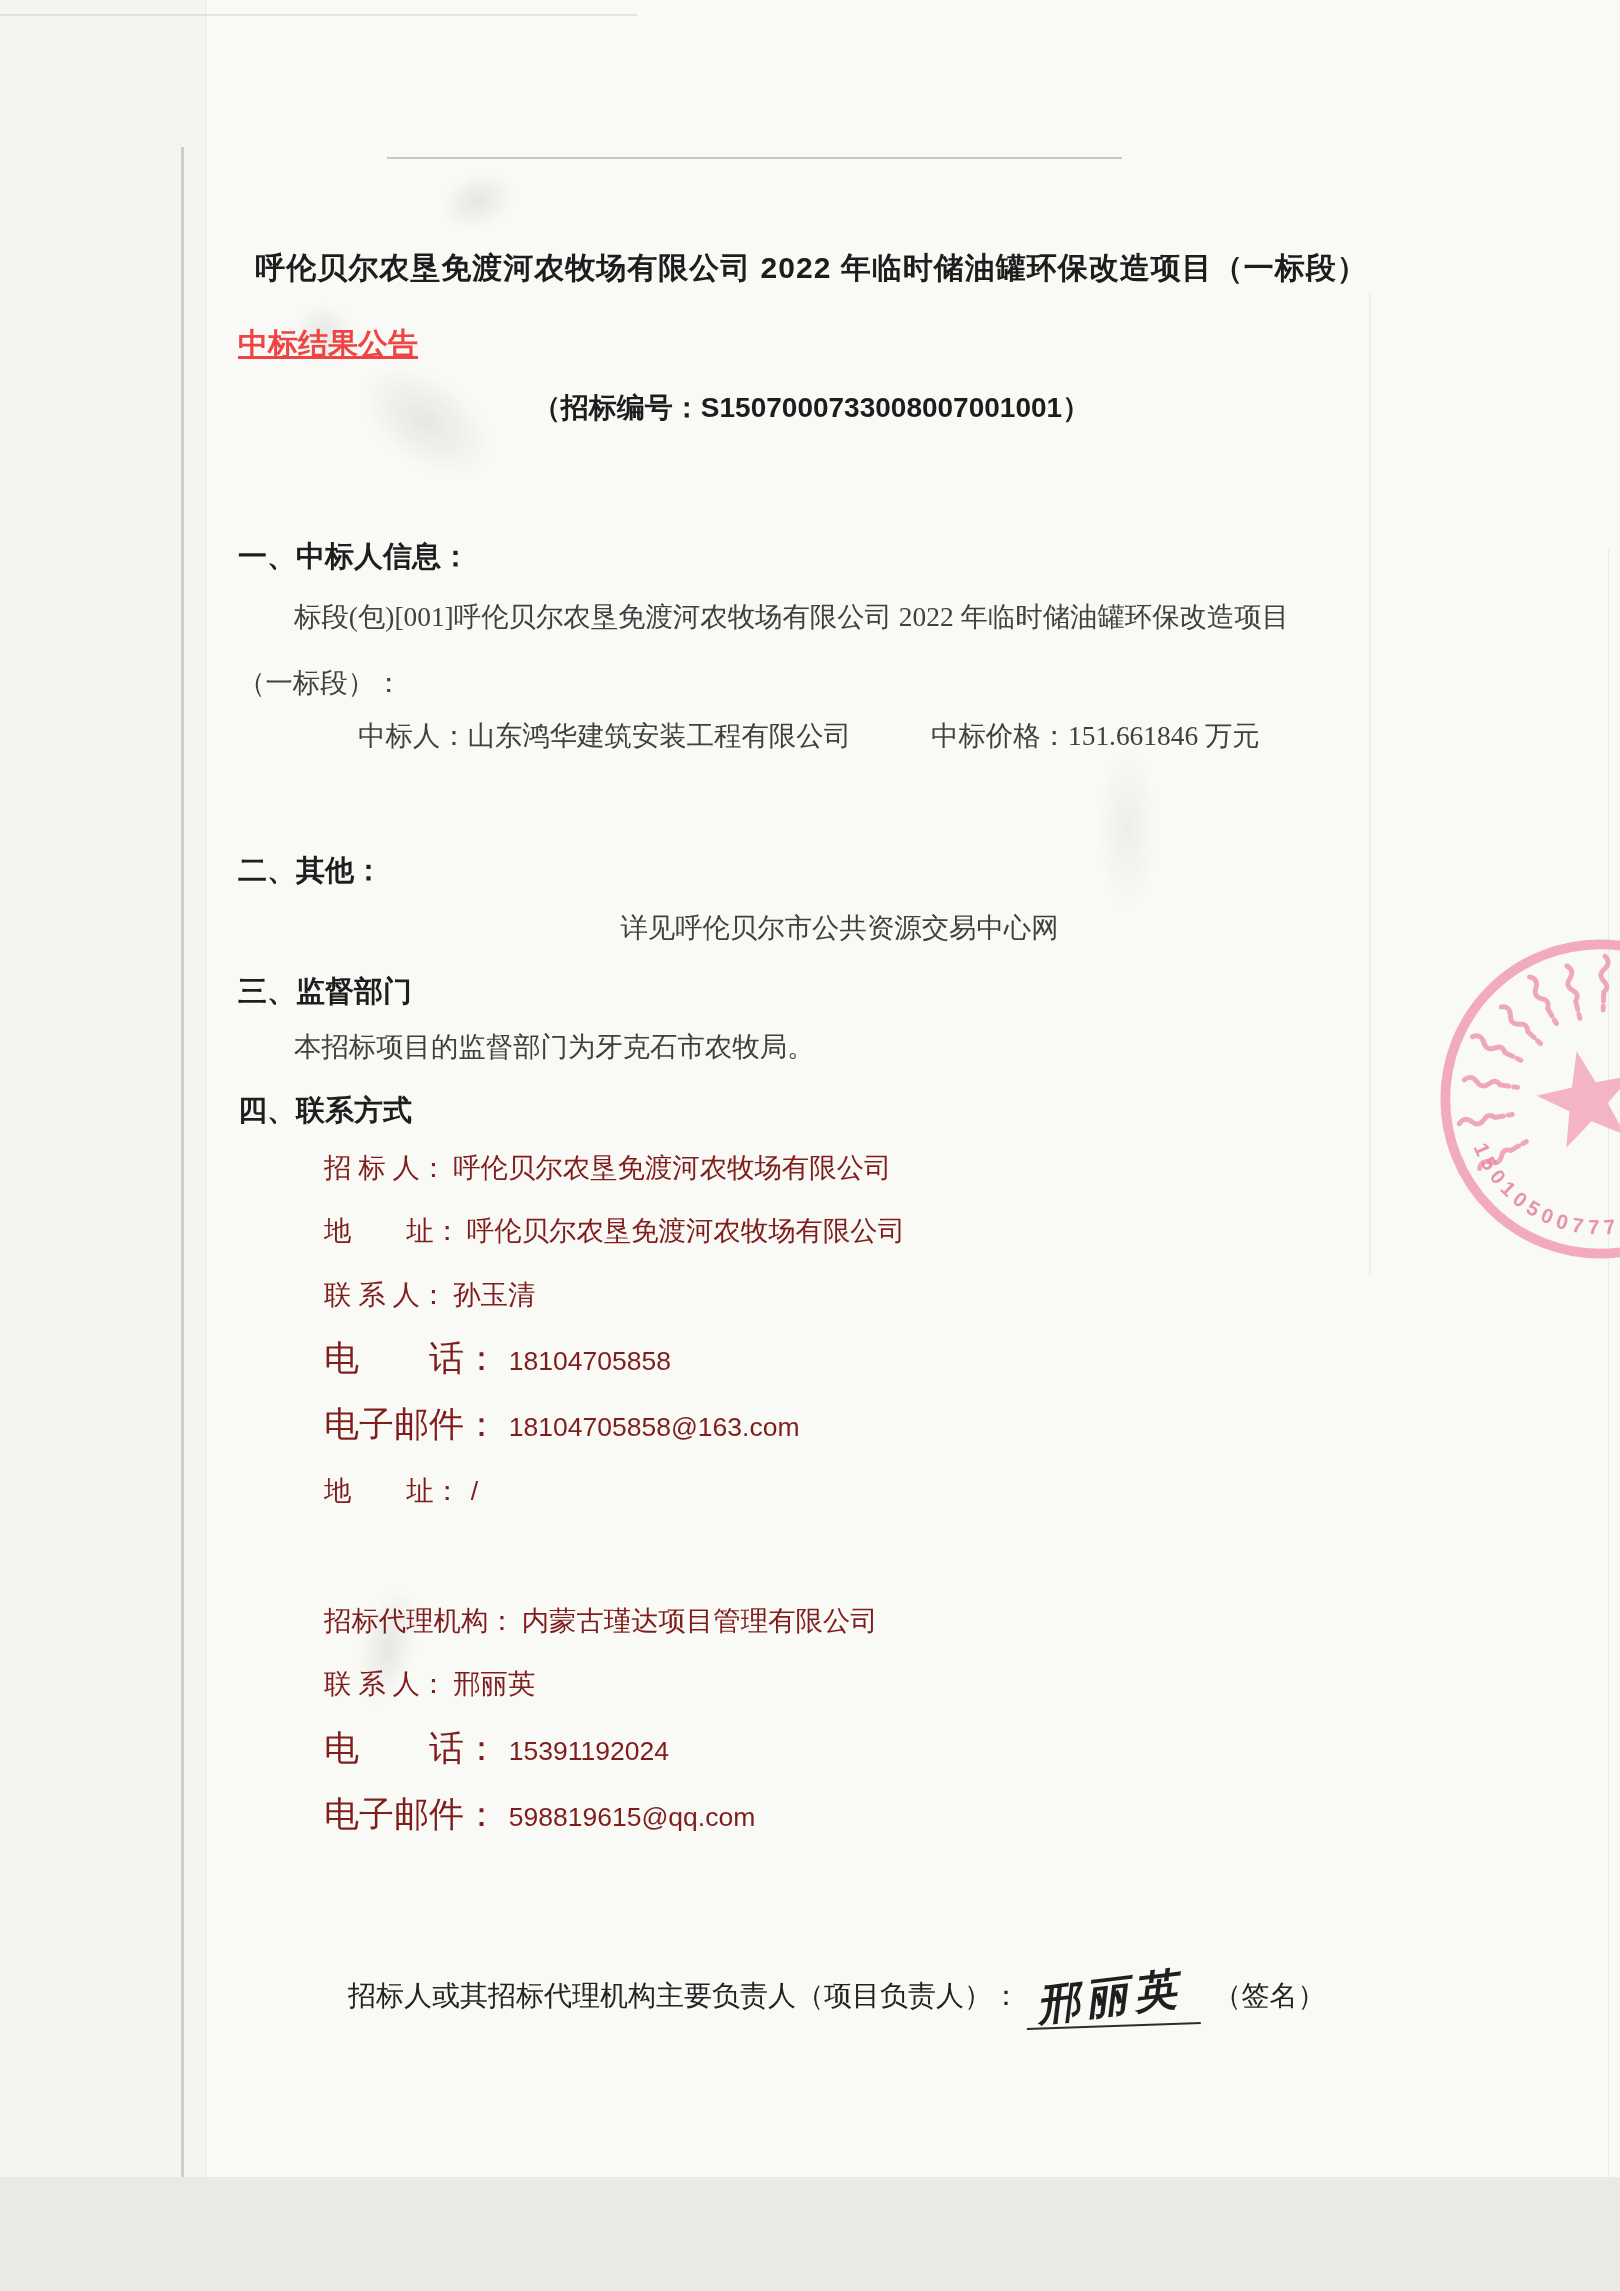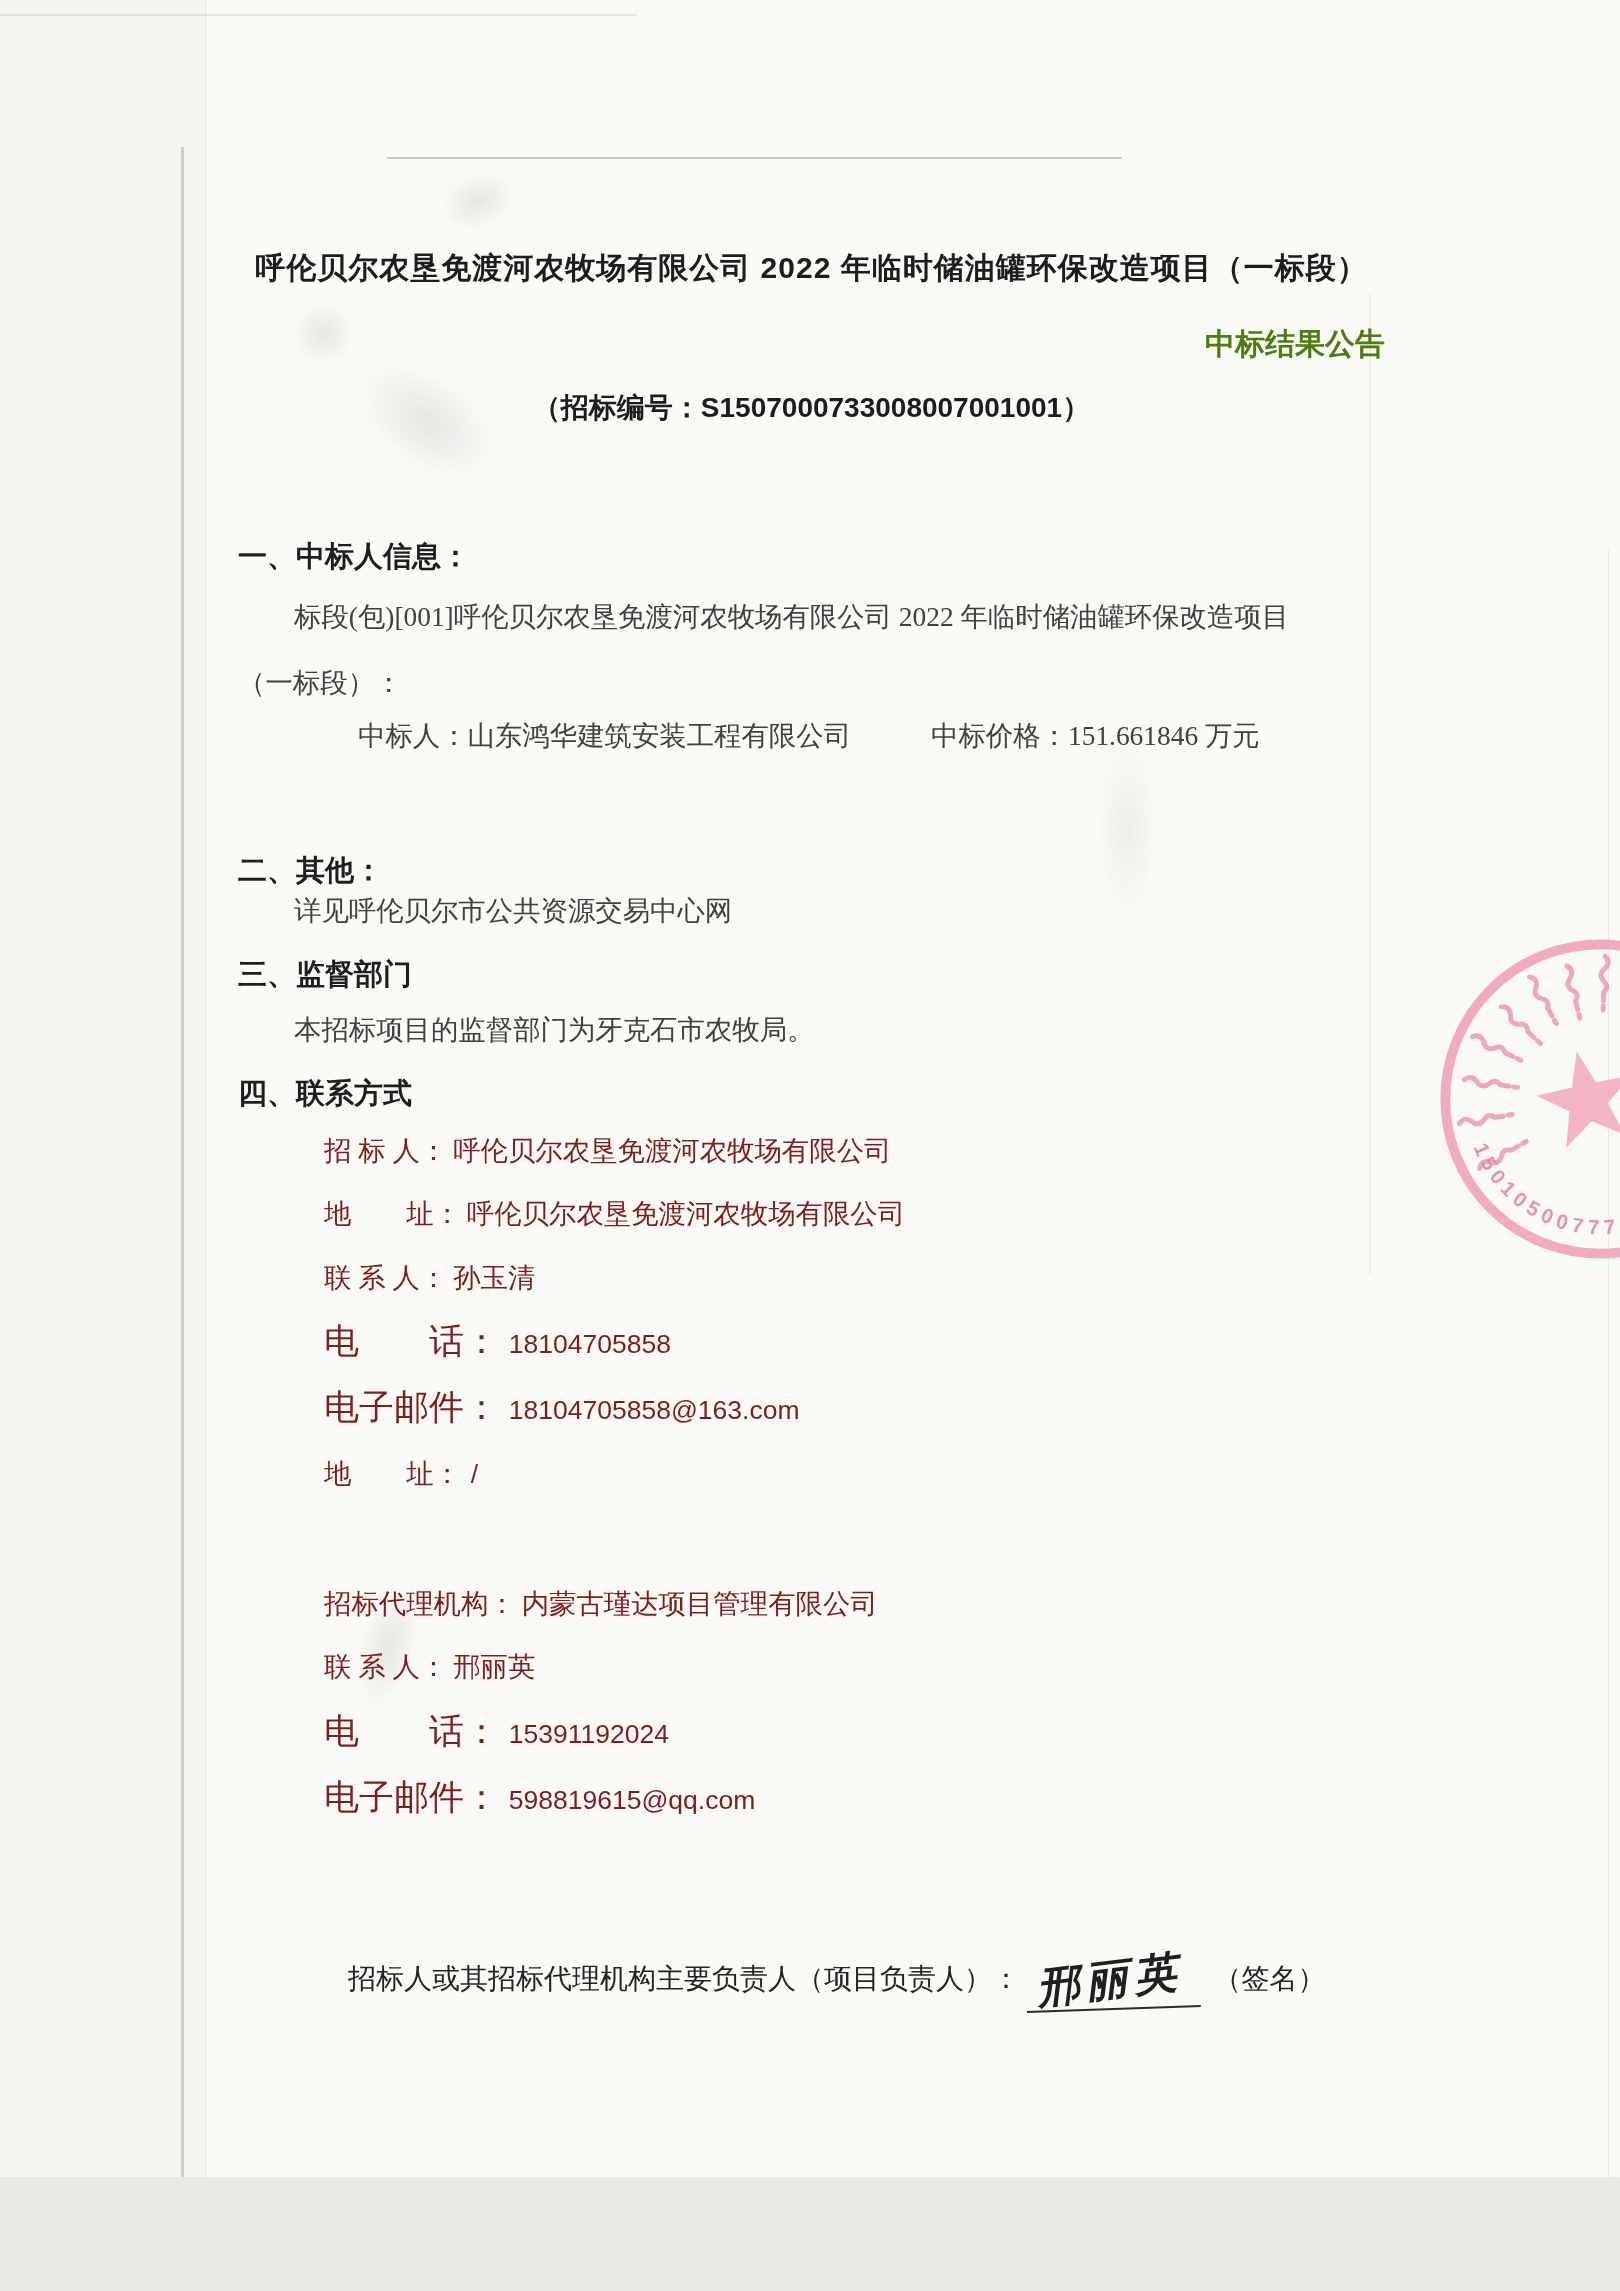--- a/index.html
+++ b/index.html
@@ -32,37 +32,37 @@
   .s3 { left:361px; top:1588px;width:54px;  height:118px; transform:rotate(15deg); }
   .s4 { left:250px; top:2205px;width:172px; height:83px;  transform:rotate(25deg); }
   .s5 { left:441px; top:174px; width:74px;  height:54px;  transform:rotate(-20deg); }
   .s6 { left:1098px;top:745px; width:59px;  height:167px; opacity:.6; }
 
   .content { position:absolute; left:238px; top:0; width:1147px; }
 
   .heiti { font-family:"Liberation Sans","DejaVu Sans",sans-serif; }
   .title1 { margin-top:247px; text-align:center; font-weight:700; font-size:30px;
     line-height:41px; letter-spacing:1px; white-space:nowrap; color:#1d1d1d; }
-  .title2 { margin-top:35px; text-align:right; font-weight:700; font-size:30px;
-    line-height:41px; color:#4d7c0f; }
+  .title2 { margin-top:35px; text-align:left; font-weight:700; font-size:30px;
+    line-height:41px; color:#ef4444;text-decoration:underline; }
   .title3 { margin-top:23.5px; text-align:center; font-weight:700; font-size:28px;
     line-height:39px; color:#1d1d1d; }
 
   .sec-head { font-weight:700; font-size:29px; line-height:39px; color:#1e1e1e; }
   .h1 { margin-top:110px; }
   .h2 { margin-top:96px; }
   .h3 { margin-top:25.5px; }
   .h4 { margin-top:25.5px; }
 
   .body-line { font-size:27.4px; line-height:37px; color:#404040; }
   .lot-line   { margin-top:23.5px; padding-left:56px; white-space:nowrap; }
   .lot-line2  { margin-top:29px; }
   .winner-row { margin-top:15.7px; padding-left:120px; white-space:nowrap; }
   .price-group { margin-left:80px; }
-  .indent     { margin-top:3px; padding-left:56px; }
+  .indent     { margin-top:20px; padding-left:56px;text-align:center; }
   .sup-body   { margin-top:17.6px; padding-left:56px; }
 
   .c-row { margin-top:27.4px; padding-left:86px; font-size:27.4px; line-height:36px;
     white-space:nowrap; color:#7f1d1d; }
   .c-row.first  { margin-top:19.6px; }
   .c-row.agency-first { margin-top:94px; }
   .c-row .val.plain { margin-left:5.9px; }
   .c-row .val.numeric { margin-left:9.8px;
     font-family:"Liberation Sans","DejaVu Sans",sans-serif; font-size:26.5px; }
   .c-row .lab.sans { font-family:"Liberation Sans","DejaVu Sans",sans-serif; font-size:35px; }

